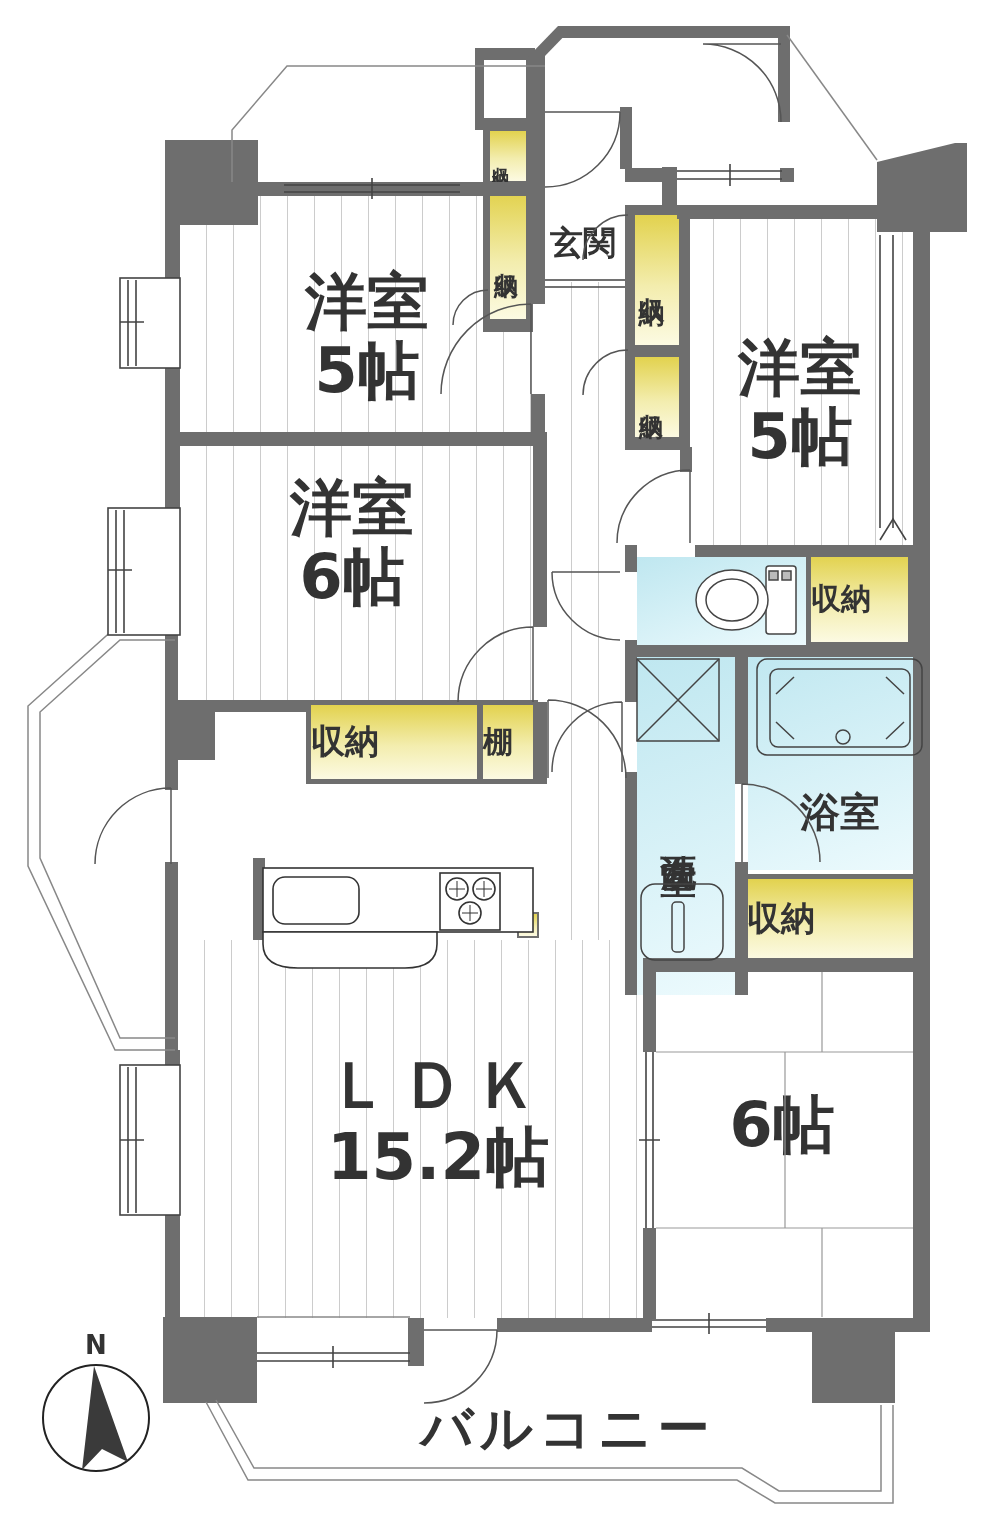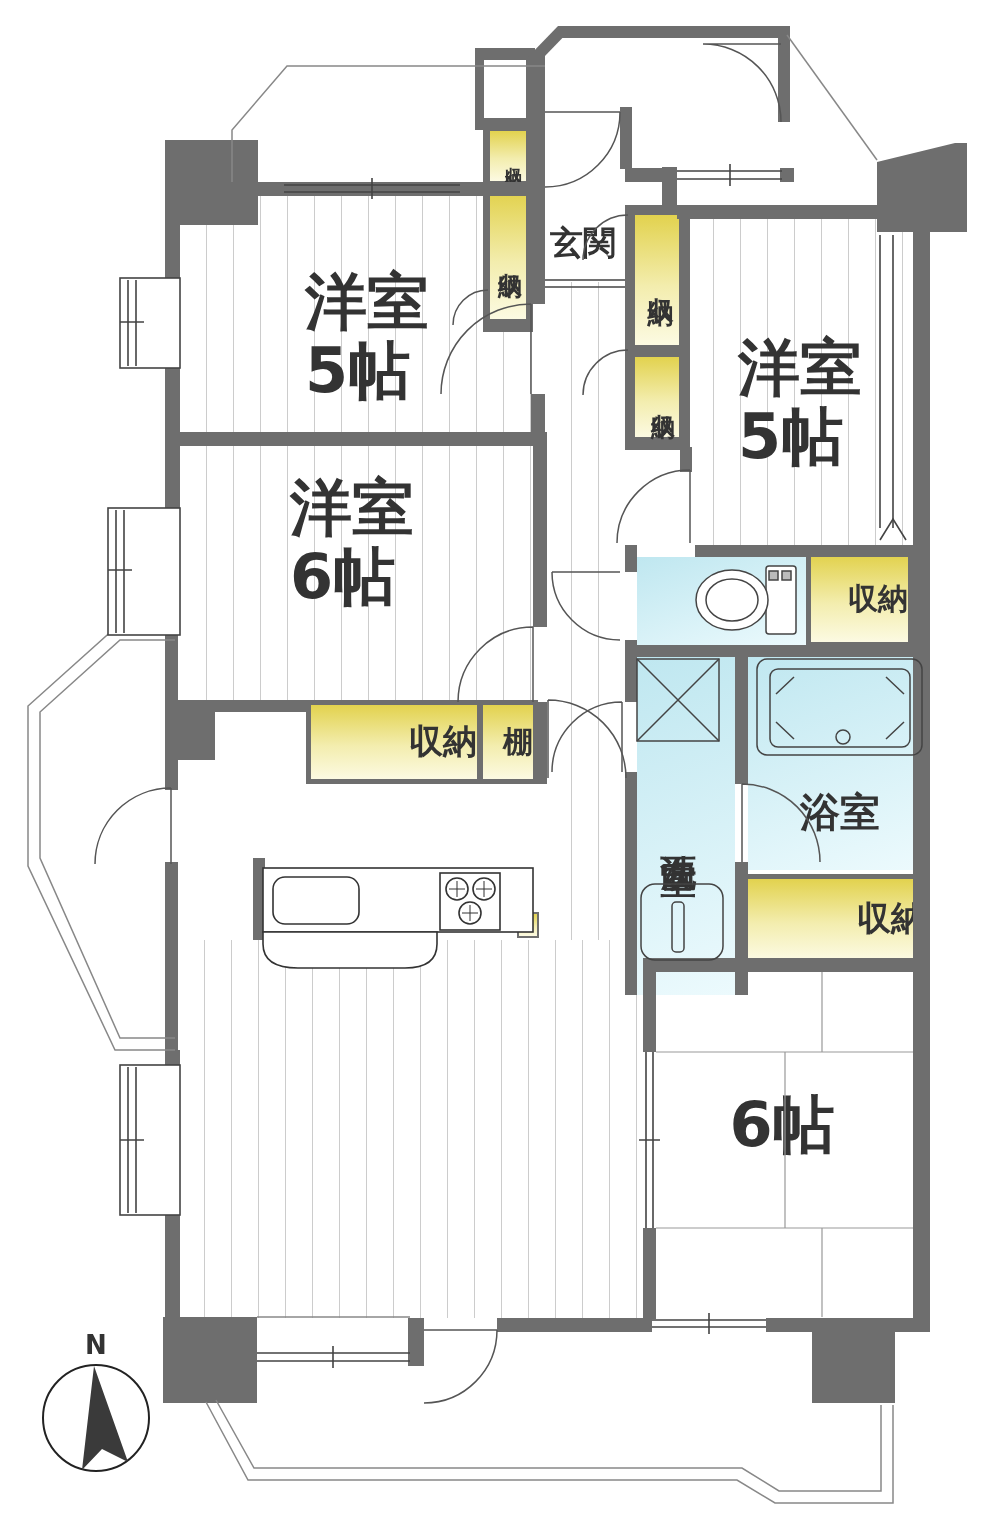--- a/index.html
+++ b/index.html
@@ -8,25 +8,25 @@
   html,body{margin:0;padding:0;background:#fff;}
   .plan{position:relative;width:999px;height:1530px;background:#ffffff;overflow:hidden;
         font-family:"DejaVu Sans", sans-serif;}
   .wall{position:absolute;background:var(--wall);}
   .floor{position:absolute;}
   .striped{background:repeating-linear-gradient(to right,#ffffff 0 26px,var(--stripe) 26px 27px);}
   .wet{background:linear-gradient(160deg,var(--wet-dark,#bfe7f0) 0%,var(--wet-light,#ecfafd) 100%);}
   .white{background:#ffffff;}
   .closet{position:absolute;box-sizing:border-box;border:5px solid var(--wall);
           background:linear-gradient(180deg,var(--closet-dark,#e2d24e) 0%,#f3edae 55%,var(--closet-light,#fcfae2) 100%);
-          display:flex;align-items:center;justify-content:flex-end;}
+          display:flex;align-items:center;justify-content:flex-start;}
   .closet span{color:var(--text);font-weight:600;}
   .vtext{writing-mode:vertical-rl;text-orientation:upright;letter-spacing:3px;}
   .lbl{position:absolute;transform:translate(-50%,-50%);color:var(--text);font-weight:600;
-       text-align:left;white-space:nowrap;line-height:1.12;}
+       text-align:center;white-space:nowrap;line-height:1.12;}
   svg.overlay{position:absolute;left:0;top:0;z-index:6;}
   .z1{z-index:1}.z2{z-index:2}.z3{z-index:3}.z4{z-index:4}
 </style>
 </head>
 <body>
 
 <div class="plan">
 
   <div class="floor striped z1" style="left:180px;top:196px;width:351px;height:236px"></div>
   <div class="floor striped z1" style="left:687px;top:219px;width:226px;height:333px"></div>
@@ -116,26 +116,31 @@
     <div>5帖</div>
   </div>
   <div class="lbl z4" style="left:800px;top:402px;font-size:62px">
     <div>洋室</div>
     <div>5帖</div>
   </div>
   <div class="lbl z4" style="left:352px;top:542px;font-size:62px">
     <div>洋室</div>
     <div>6帖</div>
   </div>
+  <div class="lbl z4" style="left:438px;top:1122px;font-size:64px">
+    <div style="letter-spacing:10px">ＬＤＫ</div>
+    <div>15.2帖</div>
+  </div>
   <div class="lbl z4" style="left:782px;top:1125px;font-size:62px">
     <div>6帖</div>
   </div>
   <div class="lbl z4" style="left:583px;top:243px;font-size:33px">玄関</div>
   <div class="lbl vtext z4" style="left:678px;top:830px;font-size:36px">洗面室</div>
   <div class="lbl z4" style="left:840px;top:812px;font-size:40px">浴室</div>
+  <div class="lbl z4" style="left:568px;top:1428px;font-size:52px;letter-spacing:6px">バルコニー</div>
   <div class="lbl z4" style="left:96px;top:1346px;font-size:26px;font-weight:700">N</div>
 
   <svg class="overlay" width="999" height="1530" viewBox="0 0 999 1530">
 
     <polygon points="877,162 955,143 967,143 967,232 877,232" fill="#6e6e6e"></polygon>
     <polygon points="527,58 558,26 574,26 543,58" fill="#6e6e6e"></polygon>
 
     <g stroke="#888" stroke-width="1.5" fill="none">
       <path d="M232,182 L232,130 L287,66 L545,66"></path>
       <path d="M787,35 L877,160"></path>

